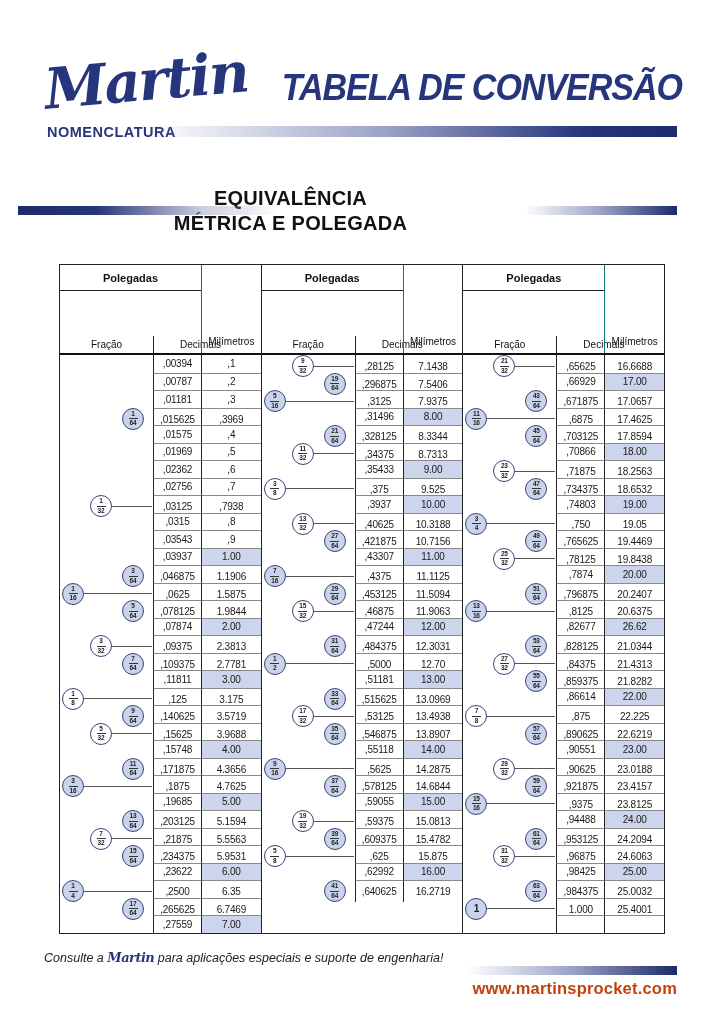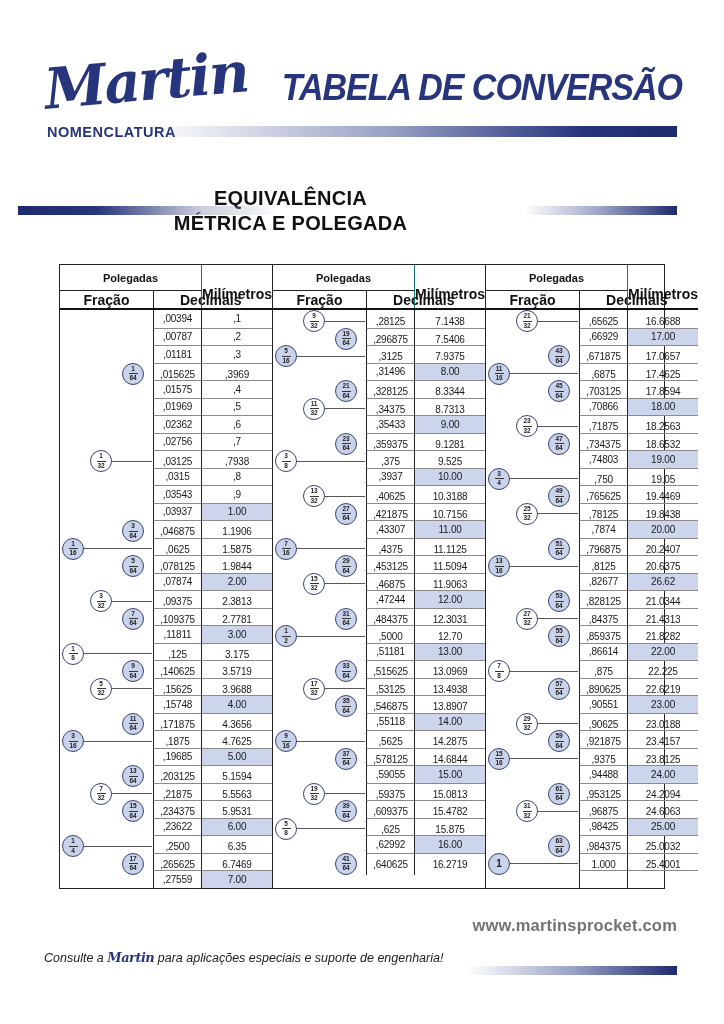--- a/index.html
+++ b/index.html
@@ -25,26 +25,26 @@
   .sec-bar-right{position:absolute;left:525px;top:206px;width:152px;height:9px;
     background:linear-gradient(to right,rgba(255,255,255,0),#9aa2c6 50%,#1d2a6b);}
 
   
   .table-wrap{position:absolute;left:59px;top:264px;width:604px;display:flex;
     border:1.5px solid #222;background:#fff;}
   .group{flex:1;display:flex;flex-direction:column;}
   .group + .group{border-left:1.5px solid #222;}
 
   .ghead{display:grid;grid-template-columns:141px 1fr;border-bottom:2px solid #111;}
-  .gh-left{display:flex;flex-direction:column;}
+  .gh-left{display:flex;flex-direction:column;gap:45px;}
   .gh-pol{height:25px;display:flex;align-items:center;justify-content:center;
     font-size:11px;font-weight:bold;color:#111;border-bottom:1px solid #222;}
   .gh-sub{display:grid;grid-template-columns:93px 1fr;height:17px;}
   .gh-frac,.gh-dec,.gh-mm{display:flex;align-items:center;justify-content:center;
-    font-size:14px;font-weight:bold;color:#111;}
+    font-size:10px;font-weight:normal;color:#111;}
   .gh-dec{border-left:1px solid #222;padding-left:26px;}
   .gh-mm{border-left:1px solid #0f766e;align-items:flex-end;padding-bottom:6px;}
 
   .rows{display:flex;flex-direction:column;}
   .row{display:grid;grid-template-columns:93px 48px 1fr;height:17.5px;}
   .cell{display:flex;align-items:center;justify-content:center;font-size:10px;
     color:#1a1a1a;letter-spacing:-0.2px;}
   .cell.dec{border-left:1px solid #222;}
   .cell.mm{border-left:1px solid #222;}
   .row:not(:first-child) .dec,.row:not(:first-child) .mm{border-top:1px solid #8a8a8a;}
@@ -61,22 +61,22 @@
   .circle.lvl3{margin-left:62px;}
   .nu,.de{font-size:6.5px;}
   .fbar{width:9px;height:1px;background:#333;margin:1px 0;}
   .circle.whole{font-size:10px;}
 
   
   .footer-note{position:absolute;left:44px;top:950px;font-size:12.5px;font-style:italic;
     color:#222;}
   .footer-brand{font-family:"DejaVu Serif",serif;font-weight:bold;font-style:italic;
     color:#27357c;font-size:13px;letter-spacing:-0.5px;}
-  .footer-url{position:absolute;right:47px;top:916px;font-size:16.5px;font-weight:bold;
-    color:#737373;letter-spacing:0.2px;}
+  .footer-url{position:absolute;right:47px;top:979px;font-size:16.5px;font-weight:bold;
+    color:#c2410c;letter-spacing:0.2px;}
   .footer-bar{position:absolute;left:467px;top:966px;width:210px;height:9px;
     background:linear-gradient(to right,rgba(255,255,255,0),#9aa2c6 50%,#1d2a6b);}
 </style>
 </head>
 <body>
 
 <div class="page">
 
   <div class="brand-script">Martin</div>
   <div class="brand-sub">NOMENCLATURA</div>
@@ -457,31 +457,20 @@
             <div class="cell dec">,34375</div>
             <div class="cell mm">8.7313</div>
           </div>
           <div class="row">
             <div class="cell frac"></div>
             <div class="cell dec">,35433</div>
             <div class="cell mm hl">9.00</div>
           </div>
           <div class="row">
             <div class="cell frac">
-              <div class="circle lvl3 shaded">
-                <span class="nu">23</span>
-                <span class="fbar"></span>
-                <span class="de">64</span>
-              </div>
-            </div>
-            <div class="cell dec">,359375</div>
-            <div class="cell mm">9.1281</div>
-          </div>
-          <div class="row">
-            <div class="cell frac">
               <div class="circle lvl1">
                 <span class="nu">3</span>
                 <span class="fbar"></span>
                 <span class="de">8</span>
               </div>
               <div class="dash"></div>
             </div>
             <div class="cell dec">,375</div>
             <div class="cell mm">9.525</div>
           </div>

